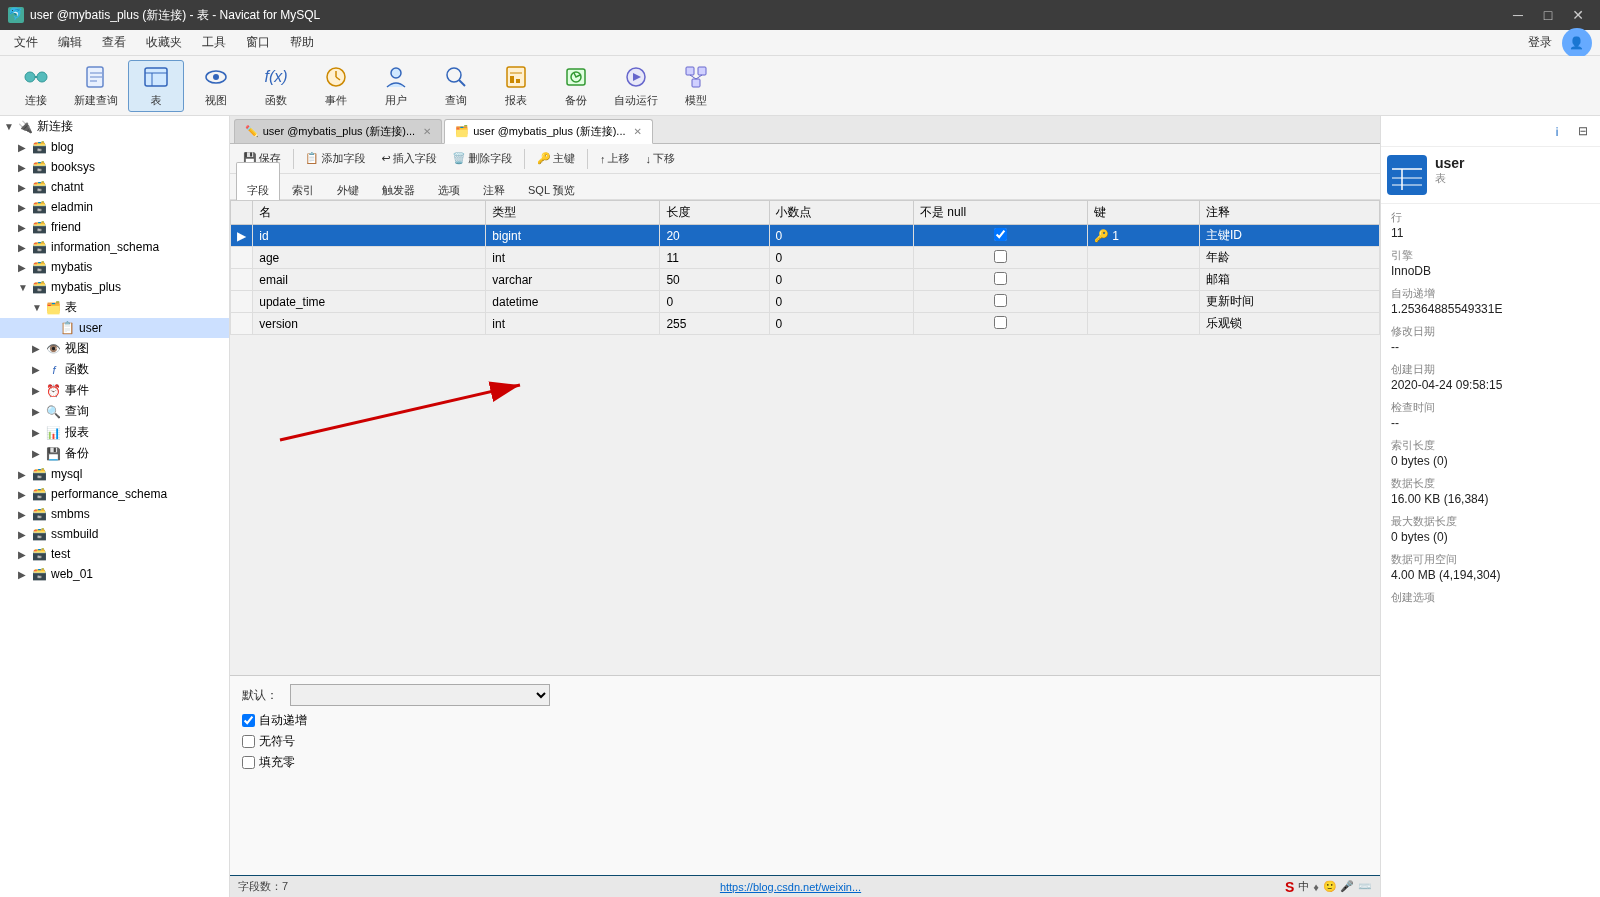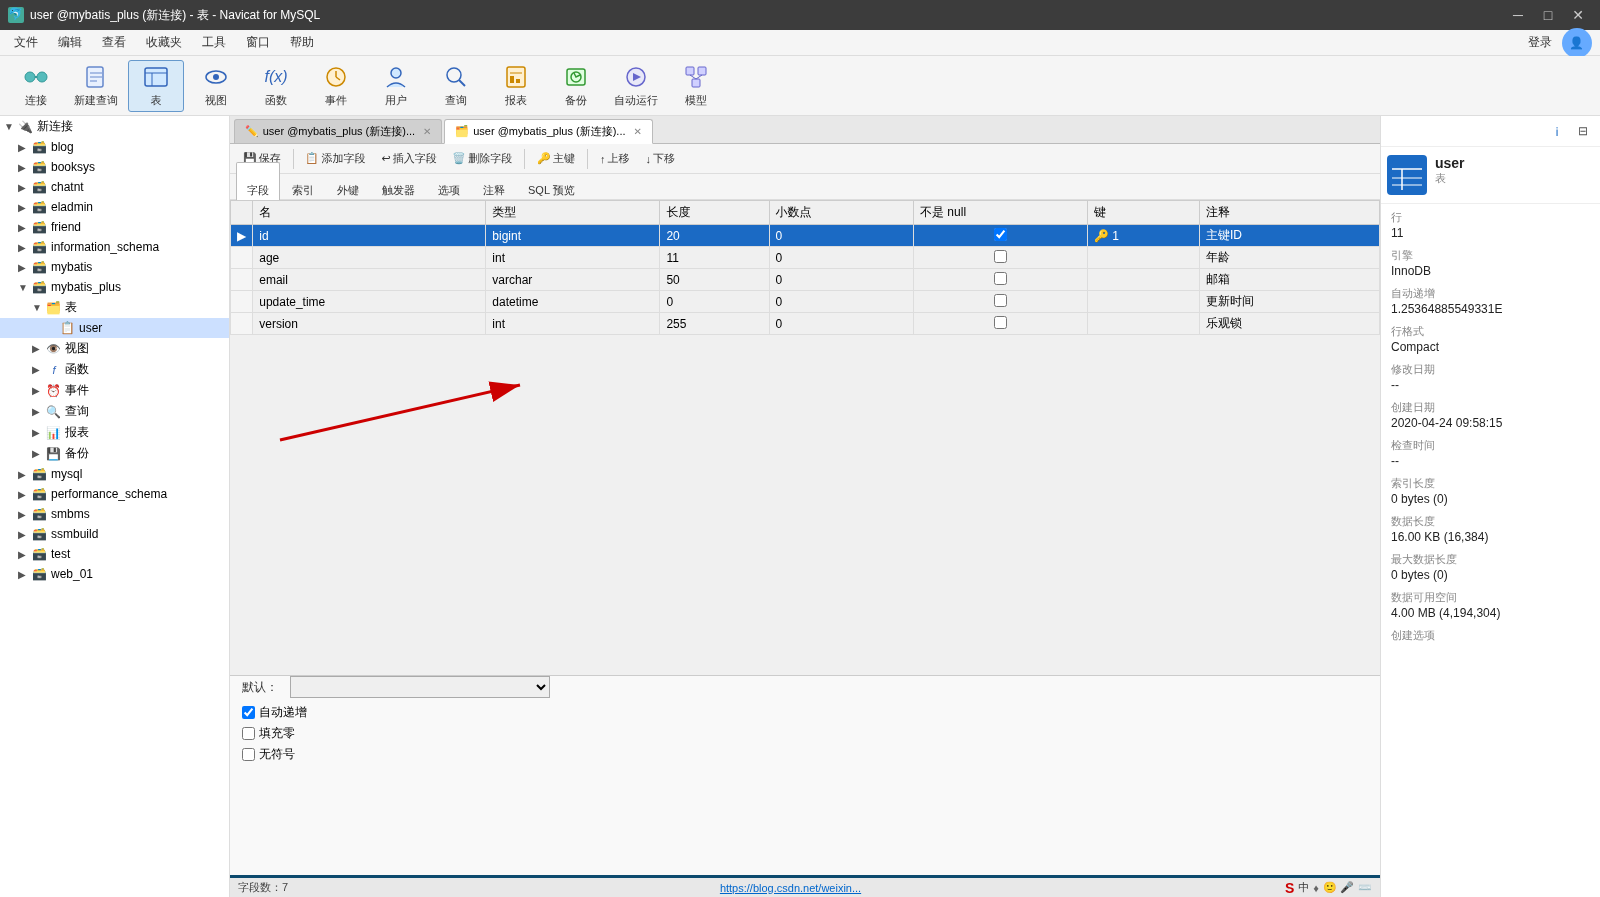--- a/index.html
+++ b/index.html
@@ -59,29 +59,29 @@
     .table-container { flex: 1; overflow-y: auto; position: relative; }
     .data-table { width: 100%; border-collapse: collapse; font-size: 12px; }
     .data-table th { background: #f0f0f0; border: 1px solid #ccc; padding: 3px 6px; text-align: left; font-weight: normal; position: sticky; top: 0; z-index: 2; white-space: nowrap; }
     .data-table td { border: 1px solid #ddd; padding: 2px 6px; white-space: nowrap; }
     .data-table tr.selected td { background: #1b6ac4; color: #fff; }
     .row-marker { width: 20px; background: #f5f5f5; text-align: center; }
     .checkbox-cell { text-align: center; }
     .cb { width: 13px; height: 13px; cursor: pointer; }
 
     
-    .bottom-area { border-top: 1px solid #ccc; background: #f9f9f9; padding: 0 12px; min-height: 200px; }
+    .bottom-area { border-top: 1px solid #ccc; background: #f9f9f9; padding: 8px 12px; min-height: 200px; }
     .default-row { display: flex; align-items: center; margin-bottom: 6px; gap: 8px; }
     .default-label { font-size: 12px; color: #333; min-width: 40px; }
     .default-select { width: 260px; height: 22px; border: 1px solid #aaa; font-size: 11px; padding: 0 4px; }
     .checkbox-row { display: flex; align-items: center; gap: 4px; margin-bottom: 4px; font-size: 12px; }
     .checkbox-row input { margin: 0; }
 
     
-    .statusbar { background: #e8e8e8; border-top: 3px solid #0c4a6e; height: 22px; display: flex; align-items: center; padding: 0 8px; font-size: 11px; color: #444; justify-content: space-between; }
+    .statusbar { background: #e8e8e8; border-top: 1px solid #0c4a6e; height: 22px; display: flex; align-items: center; padding: 0 8px; font-size: 11px; color: #444; justify-content: space-between; }
 
     
     .right-panel { width: 220px; background: #fff; border-left: 1px solid #ddd; overflow-y: auto; flex-shrink: 0; font-size: 12px; }
     .right-panel-header { display: flex; justify-content: flex-end; align-items: center; padding: 4px 6px; border-bottom: 1px solid #eee; gap: 4px; }
     .right-panel-icon-btn { width: 22px; height: 22px; display: flex; align-items: center; justify-content: center; cursor: pointer; color: #555; border: 1px solid transparent; border-radius: 2px; }
     .right-panel-main { display: flex; padding: 8px 6px; gap: 8px; align-items: flex-start; }
     .right-panel-table-icon { width: 40px; height: 40px; background: #1b6ac4; border-radius: 4px; display: flex; align-items: center; justify-content: center; flex-shrink: 0; }
     .right-panel-name { font-size: 14px; font-weight: bold; color: #222; }
     .right-panel-type { font-size: 11px; color: #888; }
     .right-panel-divider { height: 1px; background: #eee; margin: 0; }
@@ -515,26 +515,26 @@
           <label class="default-label">默认：</label>
           <select class="default-select">
             <option value=""></option>
           </select>
         </div>
         <div class="checkbox-row">
           <input type="checkbox" id="cb-auto" checked="" style="">
           <label for="cb-auto">自动递增</label>
         </div>
         <div class="checkbox-row">
+          <input type="checkbox" id="cb-unsigned" style="">
+          <label for="cb-unsigned">无符号</label>
+        </div>
+        <div class="checkbox-row">
           <input type="checkbox" id="cb-zerofill" style="">
           <label for="cb-zerofill">填充零</label>
-        </div>
-        <div class="checkbox-row">
-          <input type="checkbox" id="cb-unsigned" style="">
-          <label for="cb-unsigned">无符号</label>
         </div>
       </div>
     </div>
 
     <div class="statusbar">
       <span>字段数：7</span>
       <span style="color:#0066cc; text-decoration: underline; cursor: pointer; padding-left: 8px;">https://blog.csdn.net/weixin...</span>
       <div style="display:flex; gap:4px; align-items:center;">
         <span style="font-size:14px; color:#cc0000; font-weight:bold;">S</span>
         <span style="color:#333;">中</span>
@@ -575,24 +575,20 @@
         </div>
         <div class="right-panel-row">
           <span class="right-panel-row-label">引擎</span>
           <span class="right-panel-row-value">InnoDB</span>
         </div>
         <div class="right-panel-row">
           <span class="right-panel-row-label">自动递增</span>
           <span class="right-panel-row-value">1.25364885549331E</span>
         </div>
         <div class="right-panel-row">
-          <span class="right-panel-row-label">行格式</span>
-          <span class="right-panel-row-value">Compact</span>
-        </div>
-        <div class="right-panel-row">
           <span class="right-panel-row-label">修改日期</span>
           <span class="right-panel-row-value">--</span>
         </div>
         <div class="right-panel-row">
           <span class="right-panel-row-label">创建日期</span>
           <span class="right-panel-row-value">2020-04-24 09:58:15</span>
         </div>
         <div class="right-panel-row">
           <span class="right-panel-row-label">检查时间</span>
           <span class="right-panel-row-value">--</span>

